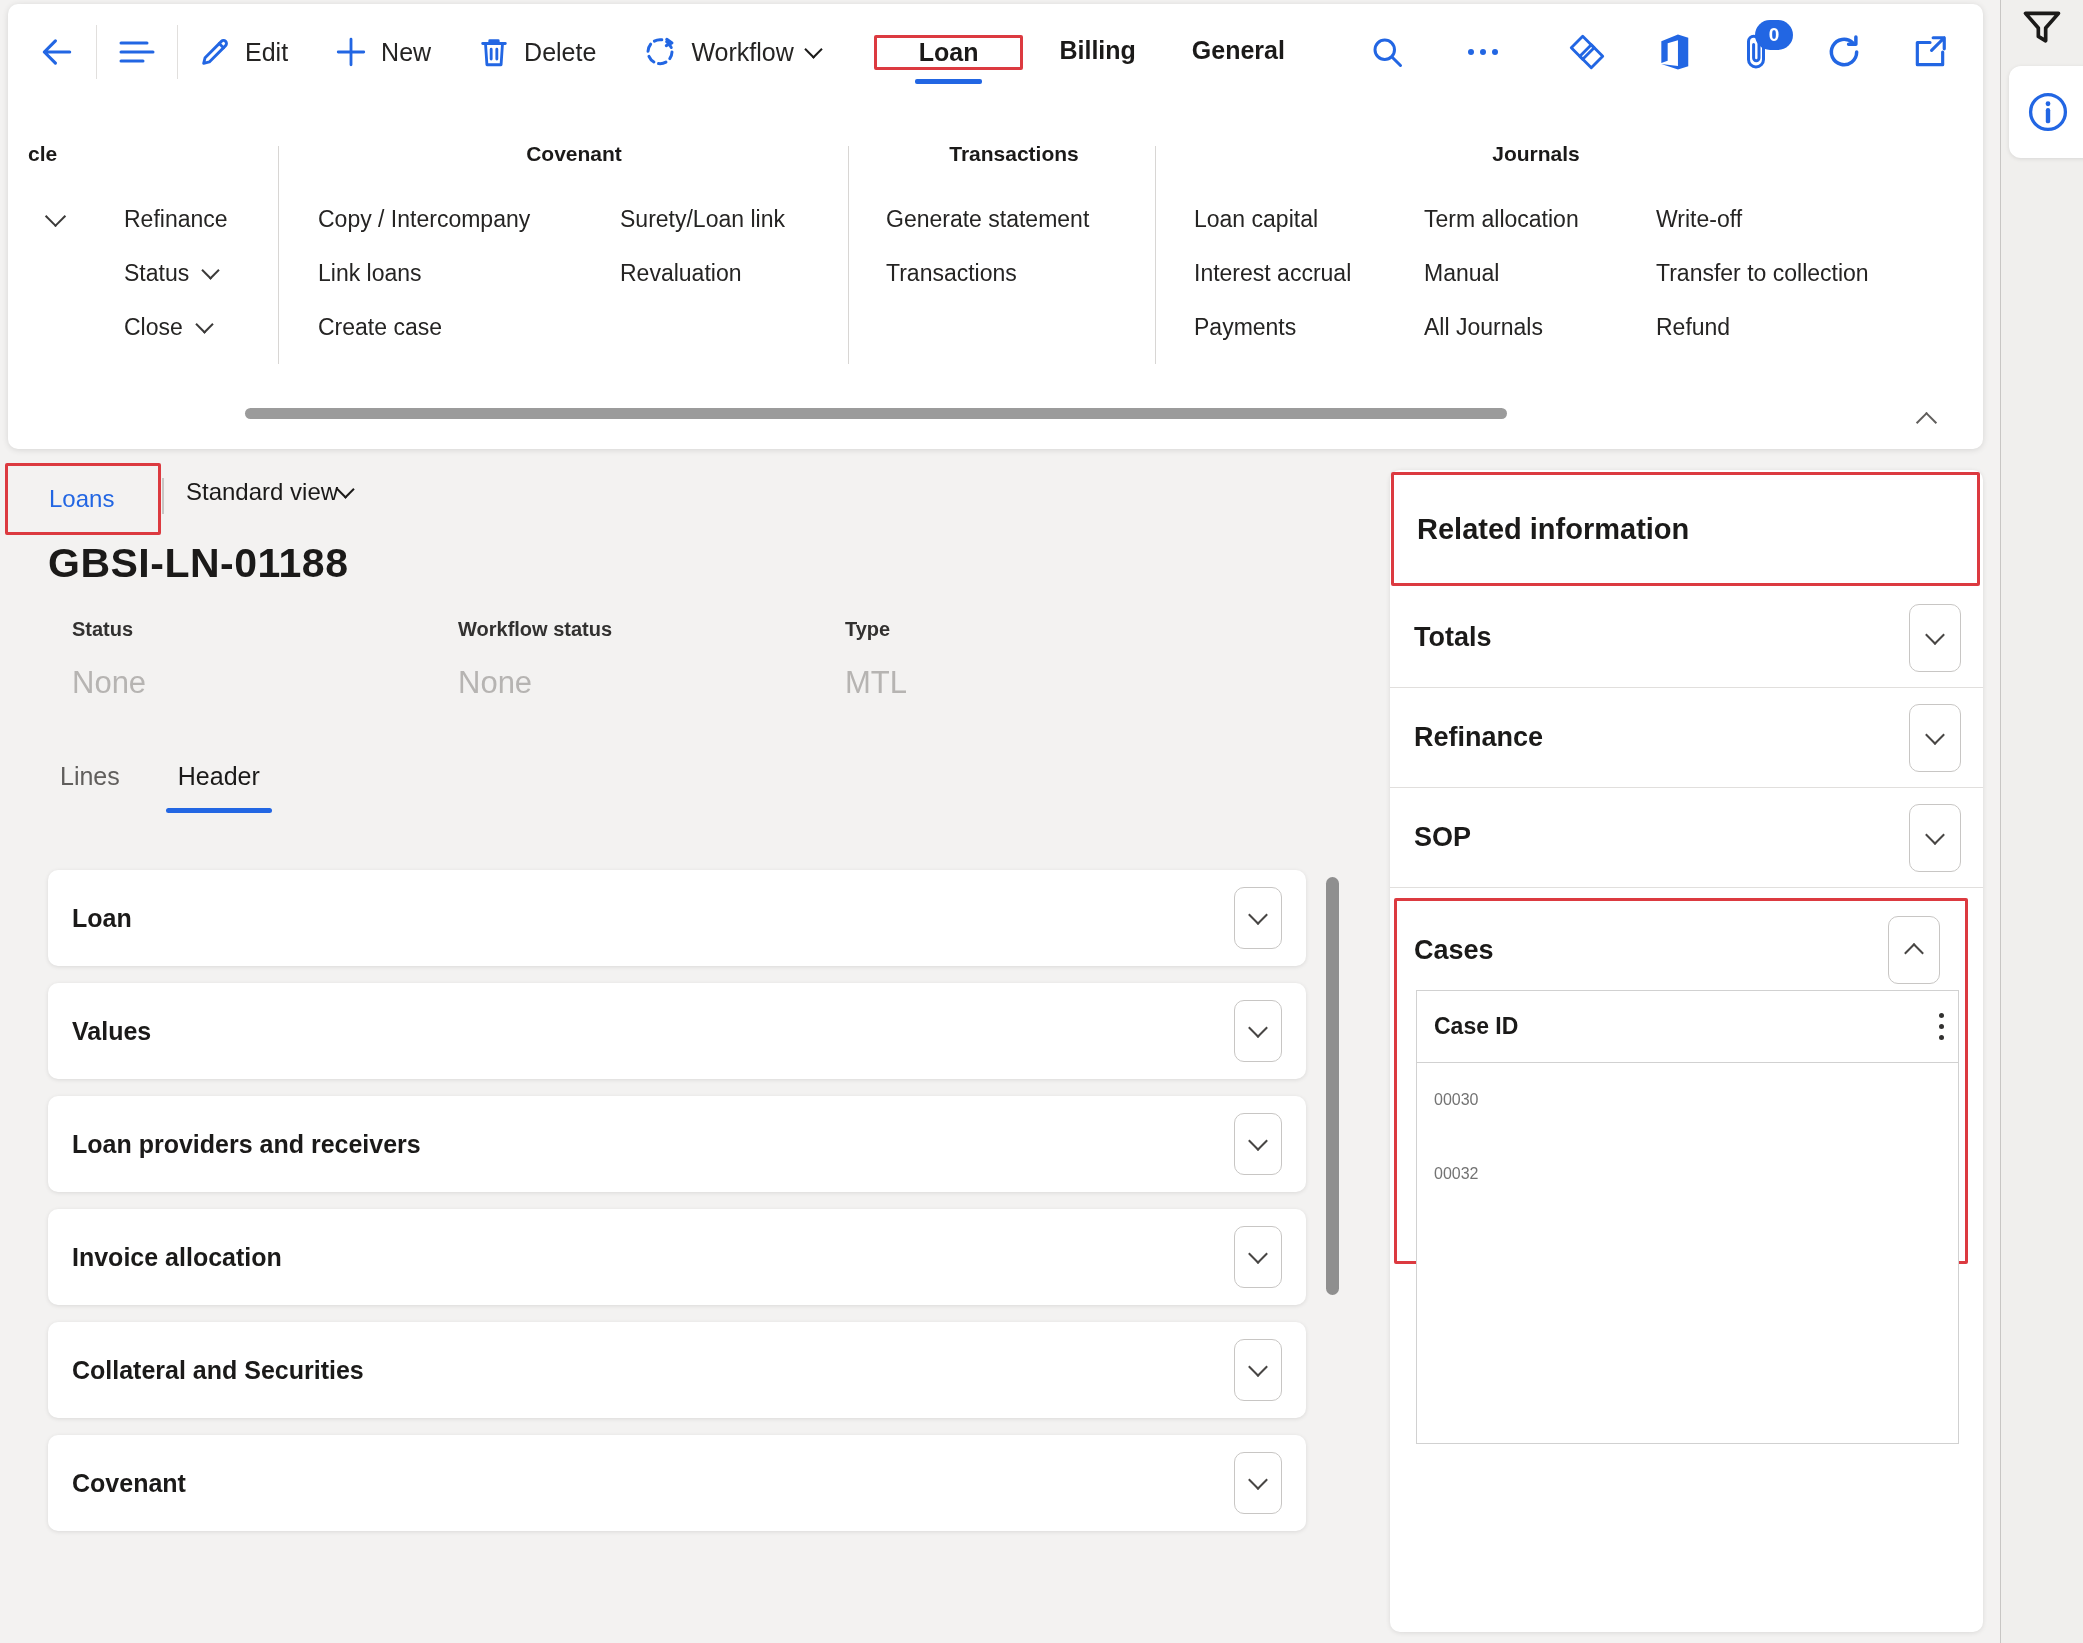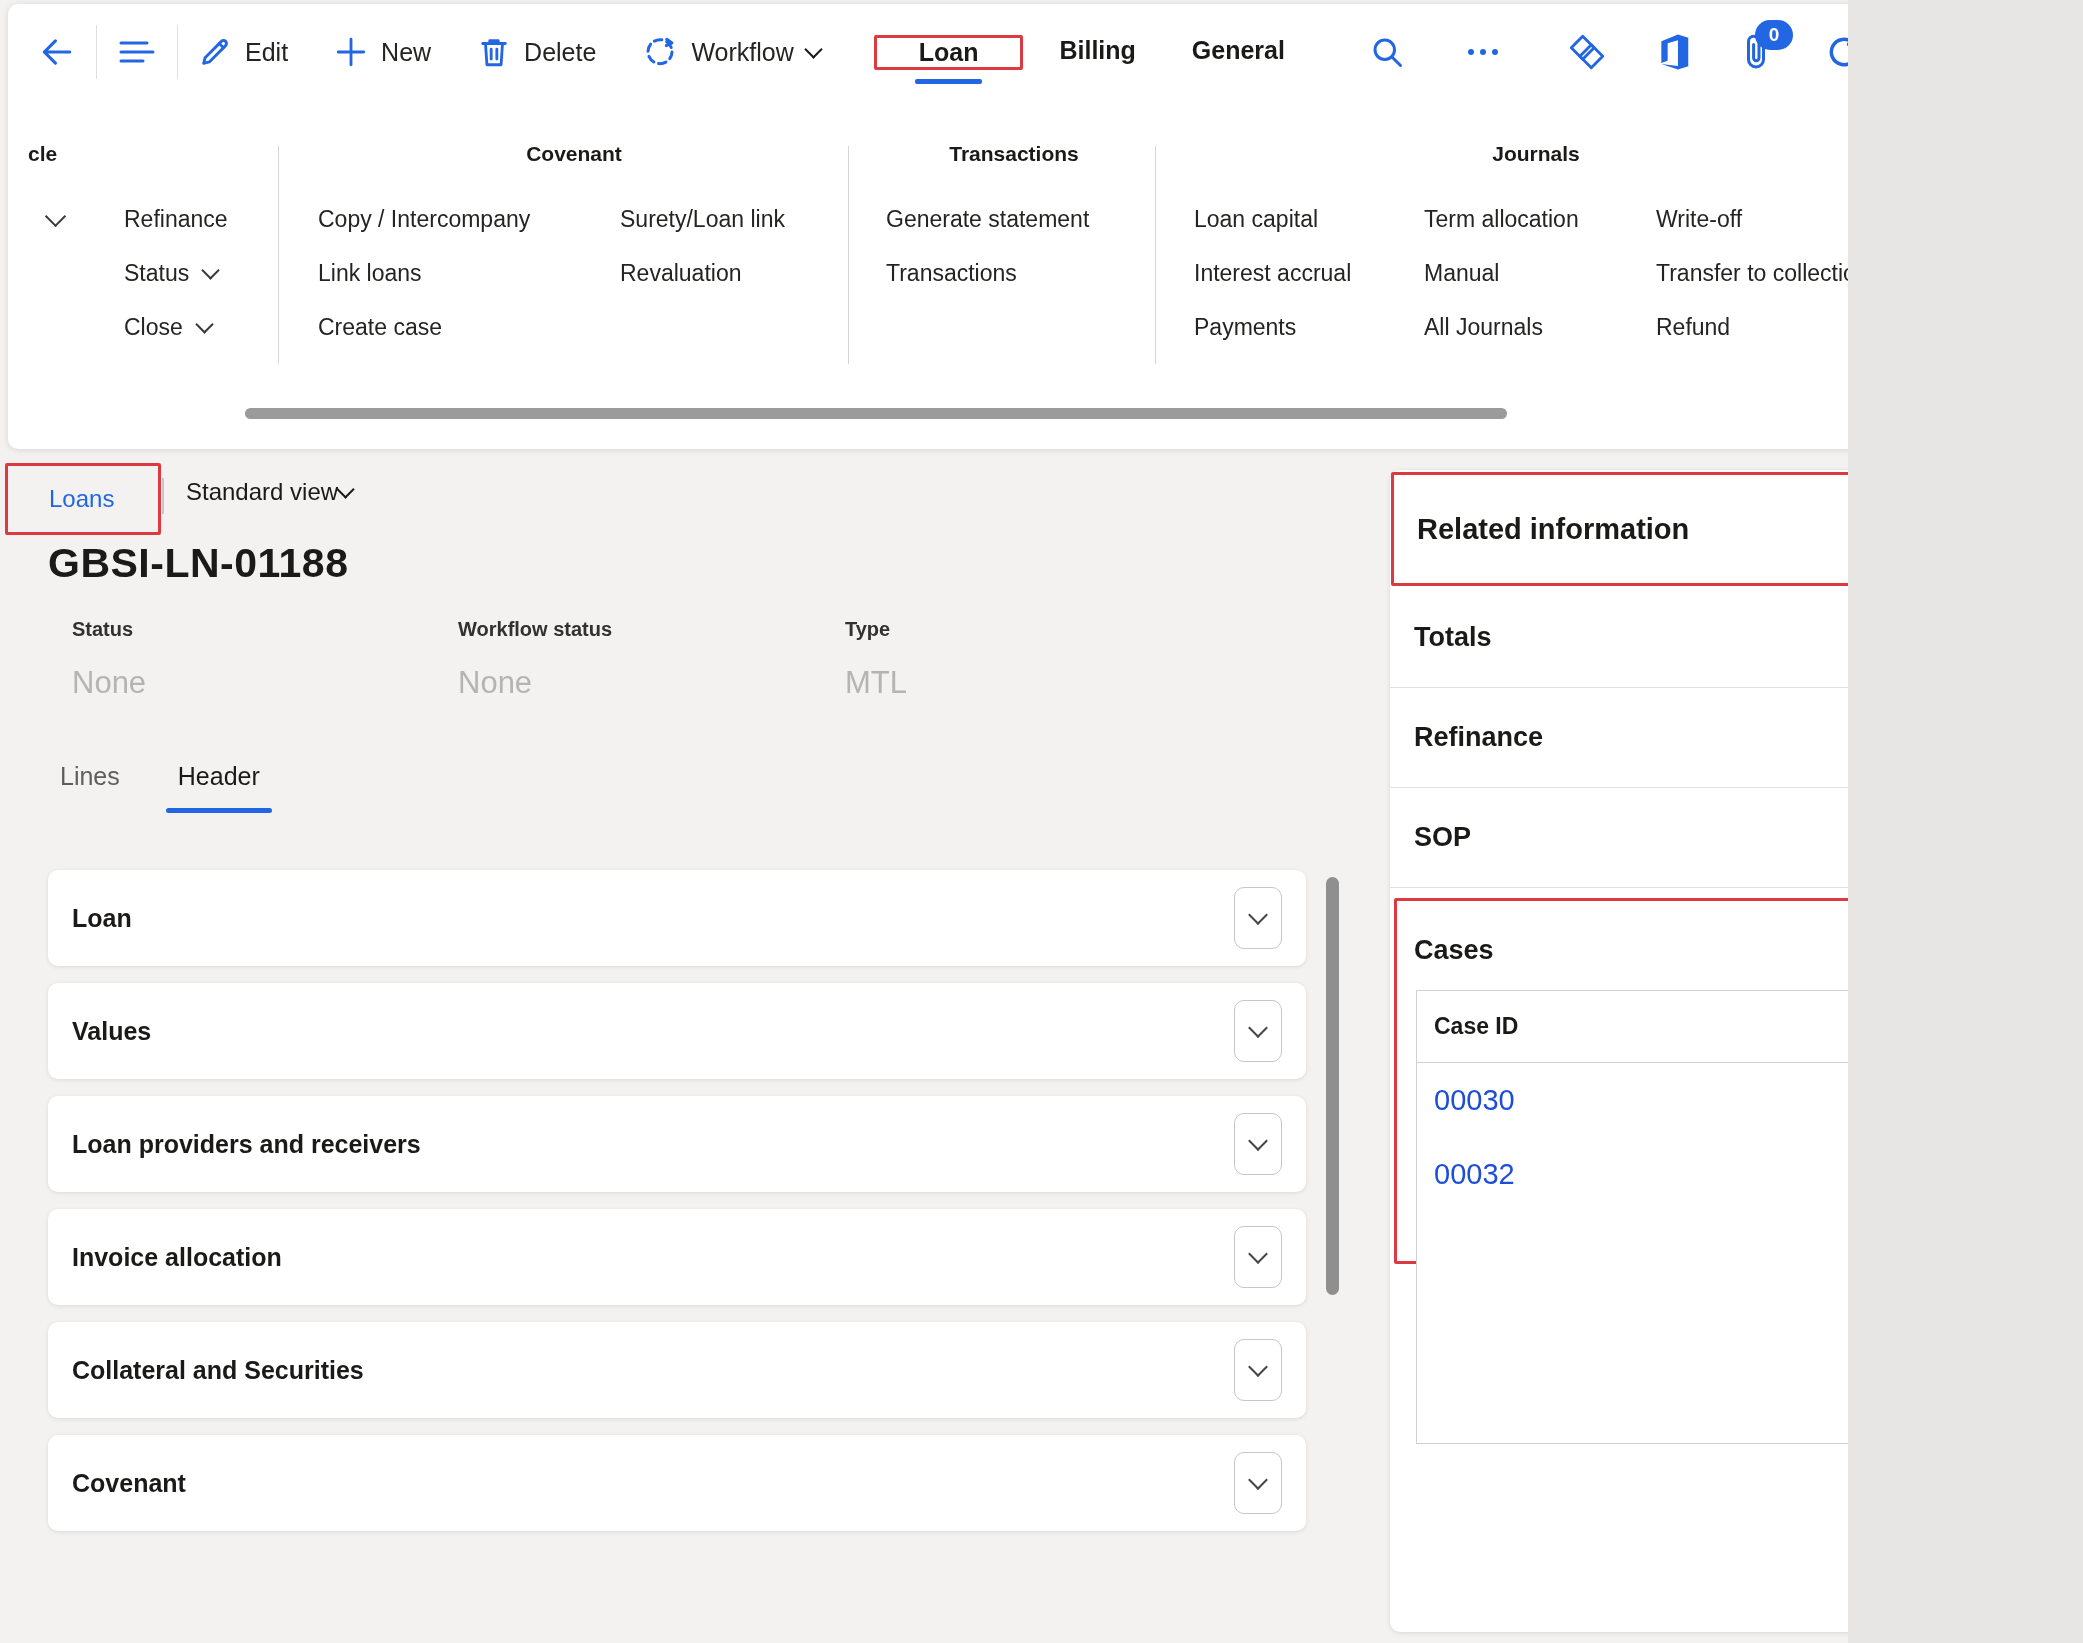--- a/index.html
+++ b/index.html
@@ -1,16 +1,16 @@
 <!DOCTYPE html>
 <html style="--accent: #2266E3; --anno: #DC3A40;"><head>
 <meta charset="utf-8">
 <style>
   html,body{margin:0;padding:0;background:#e8e6e4;}
-  .stage{position:relative;width:1848px;height:1643px;background:#f3f2f1;overflow:hidden;
+  .stage{position:relative;width:2083px;height:1643px;background:#f3f2f1;overflow:hidden;
          font-family:"Liberation Sans",sans-serif;color:#1b1a19;}
   
   .top-panel{position:absolute;left:8px;top:4px;width:1975px;height:445px;background:#fff;
              border-radius:10px;box-shadow:0 1px 6px rgba(0,0,0,.12);}
   .cmdbar{position:absolute;left:0;top:0;right:0;height:96px;display:flex;align-items:center;padding:0 0 0 30px;}
   .cmd-sep{width:1px;height:54px;background:#e1dfdd;margin:0 20px;flex:0 0 auto;}
   .icon-btn{display:flex;align-items:center;justify-content:center;flex:0 0 auto;cursor:pointer;}
   .cmd-btn{display:flex;align-items:center;gap:13px;font-size:25px;color:#252423;margin-right:46px;cursor:pointer;flex:0 0 auto;}
   .cmd-tab{position:relative;font-size:25px;font-weight:700;color:#1b1a19;padding:20px 8px 24px 8px;margin:0 20px;cursor:pointer;flex:0 0 auto;}
   .tab-underline{position:absolute;left:4px;right:4px;bottom:6px;height:5px;border-radius:2px;background:var(--accent);}
@@ -68,21 +68,21 @@
   .rel-btn{width:50px;height:66px;}
   .cases-anno{position:absolute;left:4px;top:428px;width:568px;height:360px;}
   .cases-head{position:absolute;left:24px;top:442px;width:540px;height:76px;display:flex;align-items:center;}
   .cases-title{font-size:27px;font-weight:700;color:#1b1a19;}
   .cases-btn{margin-left:auto;margin-right:14px;}
   .cases-table{position:absolute;left:26px;top:520px;width:541px;height:452px;border:1px solid #d1d1d1;background:#fff;}
   .ct-header{height:71px;border-bottom:1px solid #d1d1d1;display:flex;align-items:center;padding:0 14px 0 17px;}
   .ct-header-label{font-size:23px;font-weight:700;color:#1b1a19;}
   .morevert{margin-left:auto;display:flex;flex-direction:column;gap:6px;cursor:pointer;}
   .morevert i{width:5px;height:5px;border-radius:50%;background:#323130;}
-  .ct-row{height:74px;display:flex;align-items:center;padding:0 17px;font-size:29px;color:#1d4ed8;cursor:pointer;}
+  .ct-row{height:74px;display:flex;align-items:center;padding:0 17px;font-size:16px;color:#737373;cursor:pointer;}
   
   .rail-divider{position:absolute;left:2000px;top:0;width:1px;height:1643px;background:#c8c6c4;}
   .rail{position:absolute;left:2001px;top:0;width:82px;height:1643px;background:#f0efed;}
   .rail-filter{position:absolute;left:2020px;top:6px;cursor:pointer;}
   .rail-card{position:absolute;left:2009px;top:66px;width:90px;height:92px;background:#fff;border-radius:12px;
              box-shadow:0 1px 4px rgba(0,0,0,.10);display:flex;align-items:center;padding-left:17px;}
 </style>
 </head>
 <body>
 

